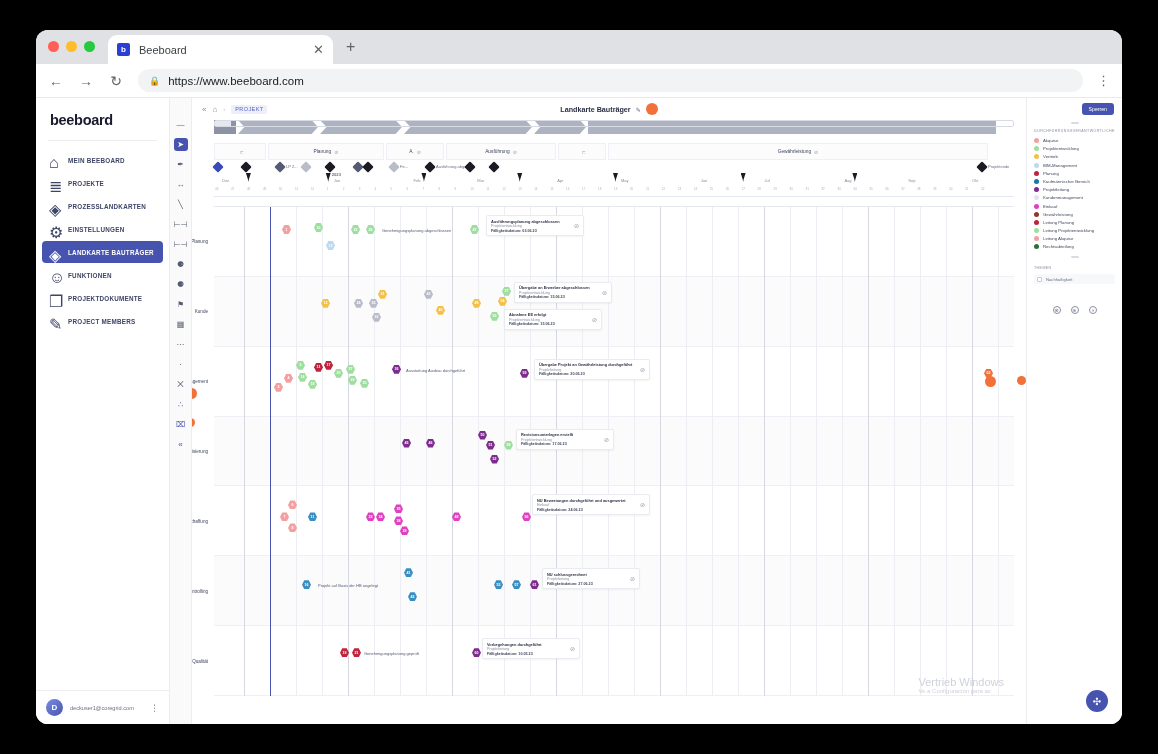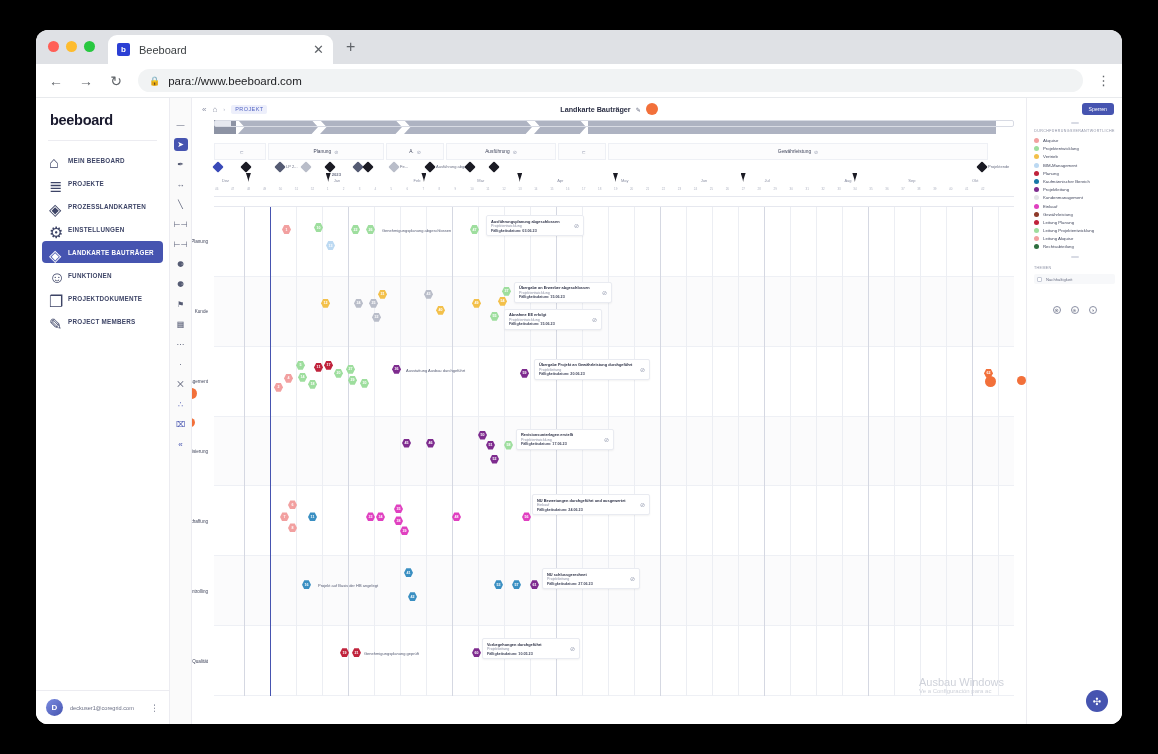--- a/index.html
+++ b/index.html
@@ -152,21 +152,21 @@
     </div>
     <div class="tab-new">+</div>
   </div>
 
   <div class="chrome-urlbar">
     <div class="nav-ico">←</div>
     <div class="nav-ico">→</div>
     <div class="nav-ico">↻</div>
     <div class="urlfield">
       <span class="lock">🔒</span>
-      <span class="urltext">para://www.beeboard.com</span>
+      <span class="urltext">https://www.beeboard.com</span>
     </div>
     <div class="kebab">⋮</div>
   </div>
 
   <div class="app">
 
     <div class="sidebar">
       <div class="brand">beeboard</div>
       <div class="brand-rule"></div>
       <div class="nav" id="nav">
@@ -548,21 +548,21 @@
             <div class="card-body">
               <div class="c-title">Vorbegehungen durchgeführt</div>
               <div class="c-cat">Projektleitung</div>
               <div class="c-due">Fälligkeitsdatum: 10.05.23</div>
             </div>
             <div class="c-ico">⊘</div>
           </div>
         </div>
 
       <div class="watermark">
-        <div class="wm1">Ausbau Windows</div>
+        <div class="wm1">Vertrieb Windows</div>
         <div class="wm2">Ve a Configuración para ac</div>
       </div>
 
       <div class="overlay-blob" style="left:-6px;top:290px;"></div>
       <div class="overlay-blob" style="left:-6px;top:320px;width:9px;height:9px;"></div>
     </div>
 
     <div class="rpanel">
       <div class="rkebab">⋮</div>
       <button class="sperren">Sperren</button>

